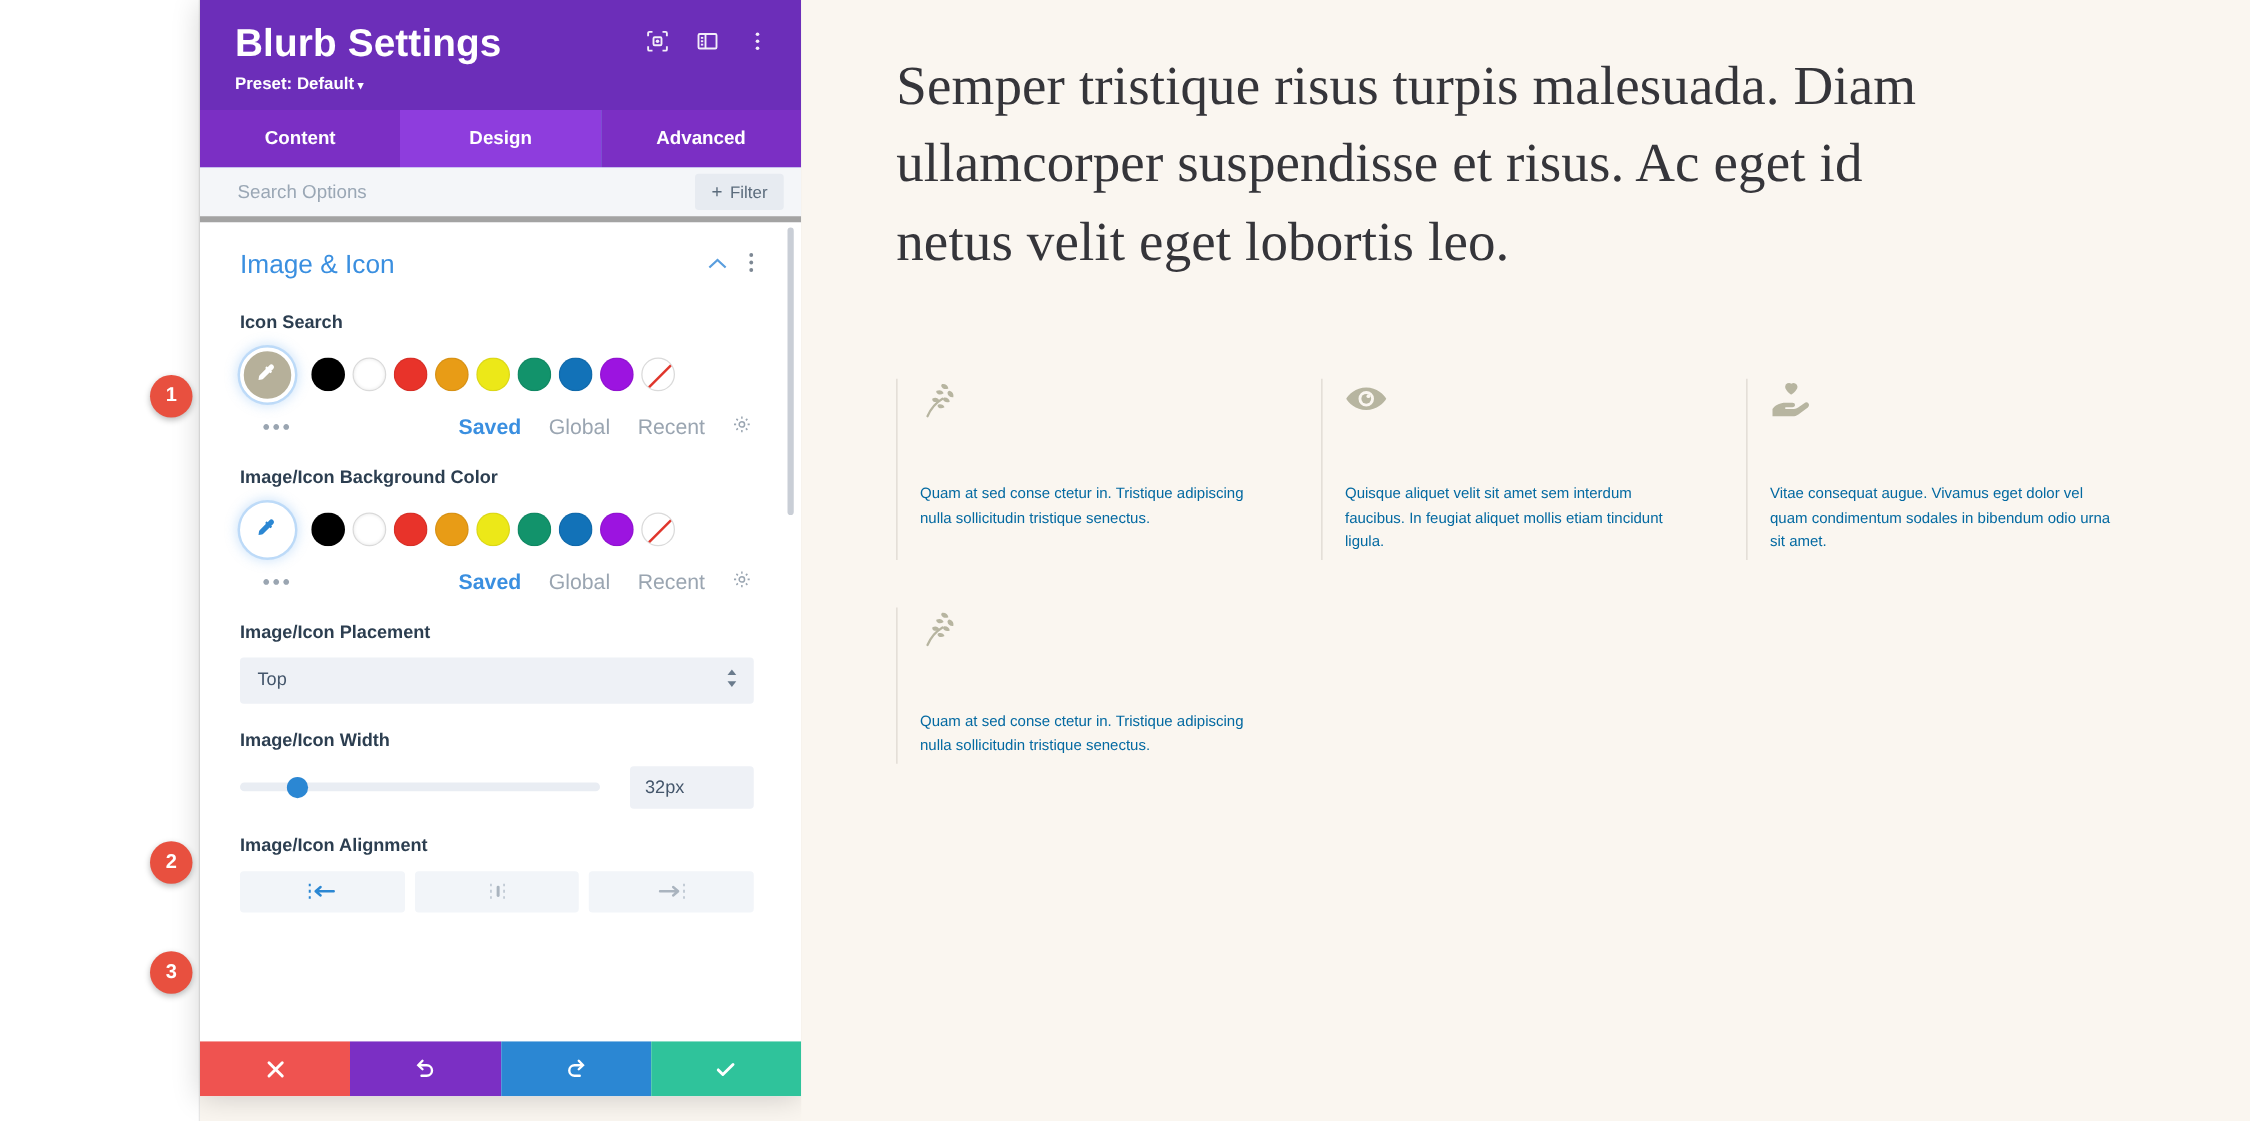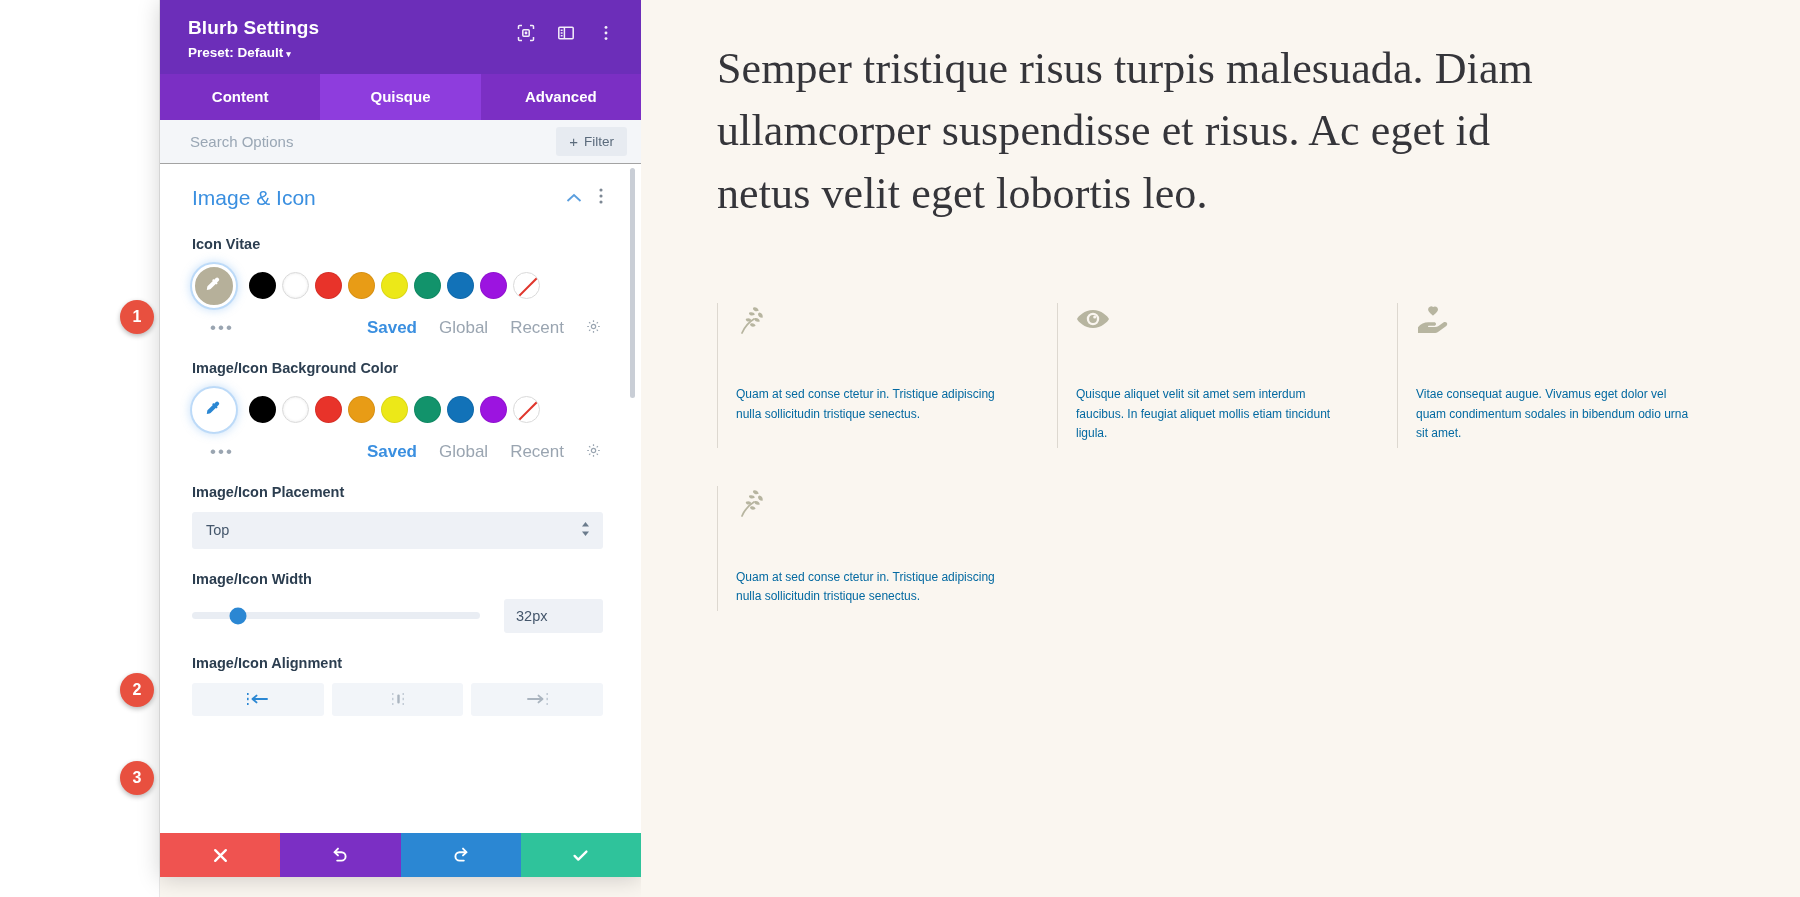--- a/index.html
+++ b/index.html
@@ -25,21 +25,21 @@
     display: flex; flex-direction: column;
     overflow: hidden;
   }
   .modal-header {
     background: #6c2eb9; color: #fff;
     padding: 17px 26px 14px 28px;
     display: flex; align-items: flex-start; justify-content: space-between;
     flex: 0 0 auto;
   }
   .modal-title {
-    font-size: 19px; font-weight: bold; letter-spacing: .1px; line-height: 1.15;
+    font-size: 31px; font-weight: bold; letter-spacing: .1px; line-height: 1.15;
   }
   .modal-preset {
     font-size: 13.5px; font-weight: bold; color: #ffffff; margin-top: 6px;
   }
   .modal-preset .caret { font-size: 9px; margin-left: 3px; }
   .header-icons { display: flex; align-items: center; gap: 22px; padding-top: 7px; }
   .hicon { width: 18px; height: 18px; opacity: .92; cursor: pointer; display: block; }
   .hicon svg { display: block; }
 
   
@@ -47,21 +47,21 @@
   .tab {
     flex: 1; text-align: center; padding: 14px 0 15px;
     color: #fff; font-size: 15px; font-weight: bold; cursor: pointer;
     background: #7b2fc4;
   }
   .tab.active { background: #8e3ddd; }
 
   
   .searchbar {
     display: flex; align-items: center; justify-content: space-between;
-    background: #f4f6f9; border-bottom: 1px solid #a3a3a3;
+    background: #f4f6f9; border-bottom: 5px solid #a3a3a3;
     padding: 0 14px 0 30px; height: 44px; flex: 0 0 auto;
   }
   .search-input {
     border: none; background: transparent; outline: none;
     font-size: 15px; color: #4a5a6a;
     font-family: "Liberation Sans", sans-serif; flex: 1;
   }
   .search-input::placeholder { color: #9aa7b5; }
   .filter-btn {
     background: #e7ebf1; color: #5b6b7c; border: none;
@@ -250,21 +250,21 @@
             <circle cx="9" cy="3.4" r="1.45"></circle>
               <circle cx="9" cy="9" r="1.45"></circle>
               <circle cx="9" cy="14.6" r="1.45"></circle>
           </svg>
         </span>
       </div>
     </div>
 
     <div class="tabs">
       <div class="tab">Content</div>
-      <div class="tab active">Quisque</div>
+      <div class="tab active">Design</div>
       <div class="tab">Advanced</div>
     </div>
 
     <div class="searchbar">
       <input class="search-input" type="text" placeholder="Search Options" style="">
       <button class="filter-btn">
         <span class="plus">+</span>
         <span>Filter</span>
       </button>
     </div>
@@ -284,21 +284,21 @@
               <svg width="4" height="16" viewBox="0 0 4 16" fill="#7d8894">
                   <circle cx="2" cy="2" r="1.55"></circle>
                   <circle cx="2" cy="8" r="1.55"></circle>
                   <circle cx="2" cy="14" r="1.55"></circle>
                 </svg>
             </span>
           </div>
         </div>
 
         <div class="field">
-          <div class="field-label">Icon Vitae</div>
+          <div class="field-label">Icon Search</div>
           <div class="swatch-row">
             <div class="picker" style="background:#b6b09a;">
               <svg width="20" height="20" viewBox="0 0 20 20" fill="#ffffff">
                 <path d="M14.6 2.2a2.1 2.1 0 00-3 0l-1.5 1.5-.7-.7-1.3 1.3.7.7-5.1 5.1c-.3.3-.5.7-.5 1.1l-.4 2.7 2.7-.4c.4-.1.8-.2 1.1-.5l5.1-5.1.7.7 1.3-1.3-.7-.7 1.6-1.5a2.1 2.1 0 000-2.9z"></path>
               </svg>
             </div>
             <div class="swatch" style="background:#000000;"></div>
             <div class="swatch white"></div>
             <div class="swatch" style="background:#e8332a;"></div>
             <div class="swatch" style="background:#e89c16;"></div>

